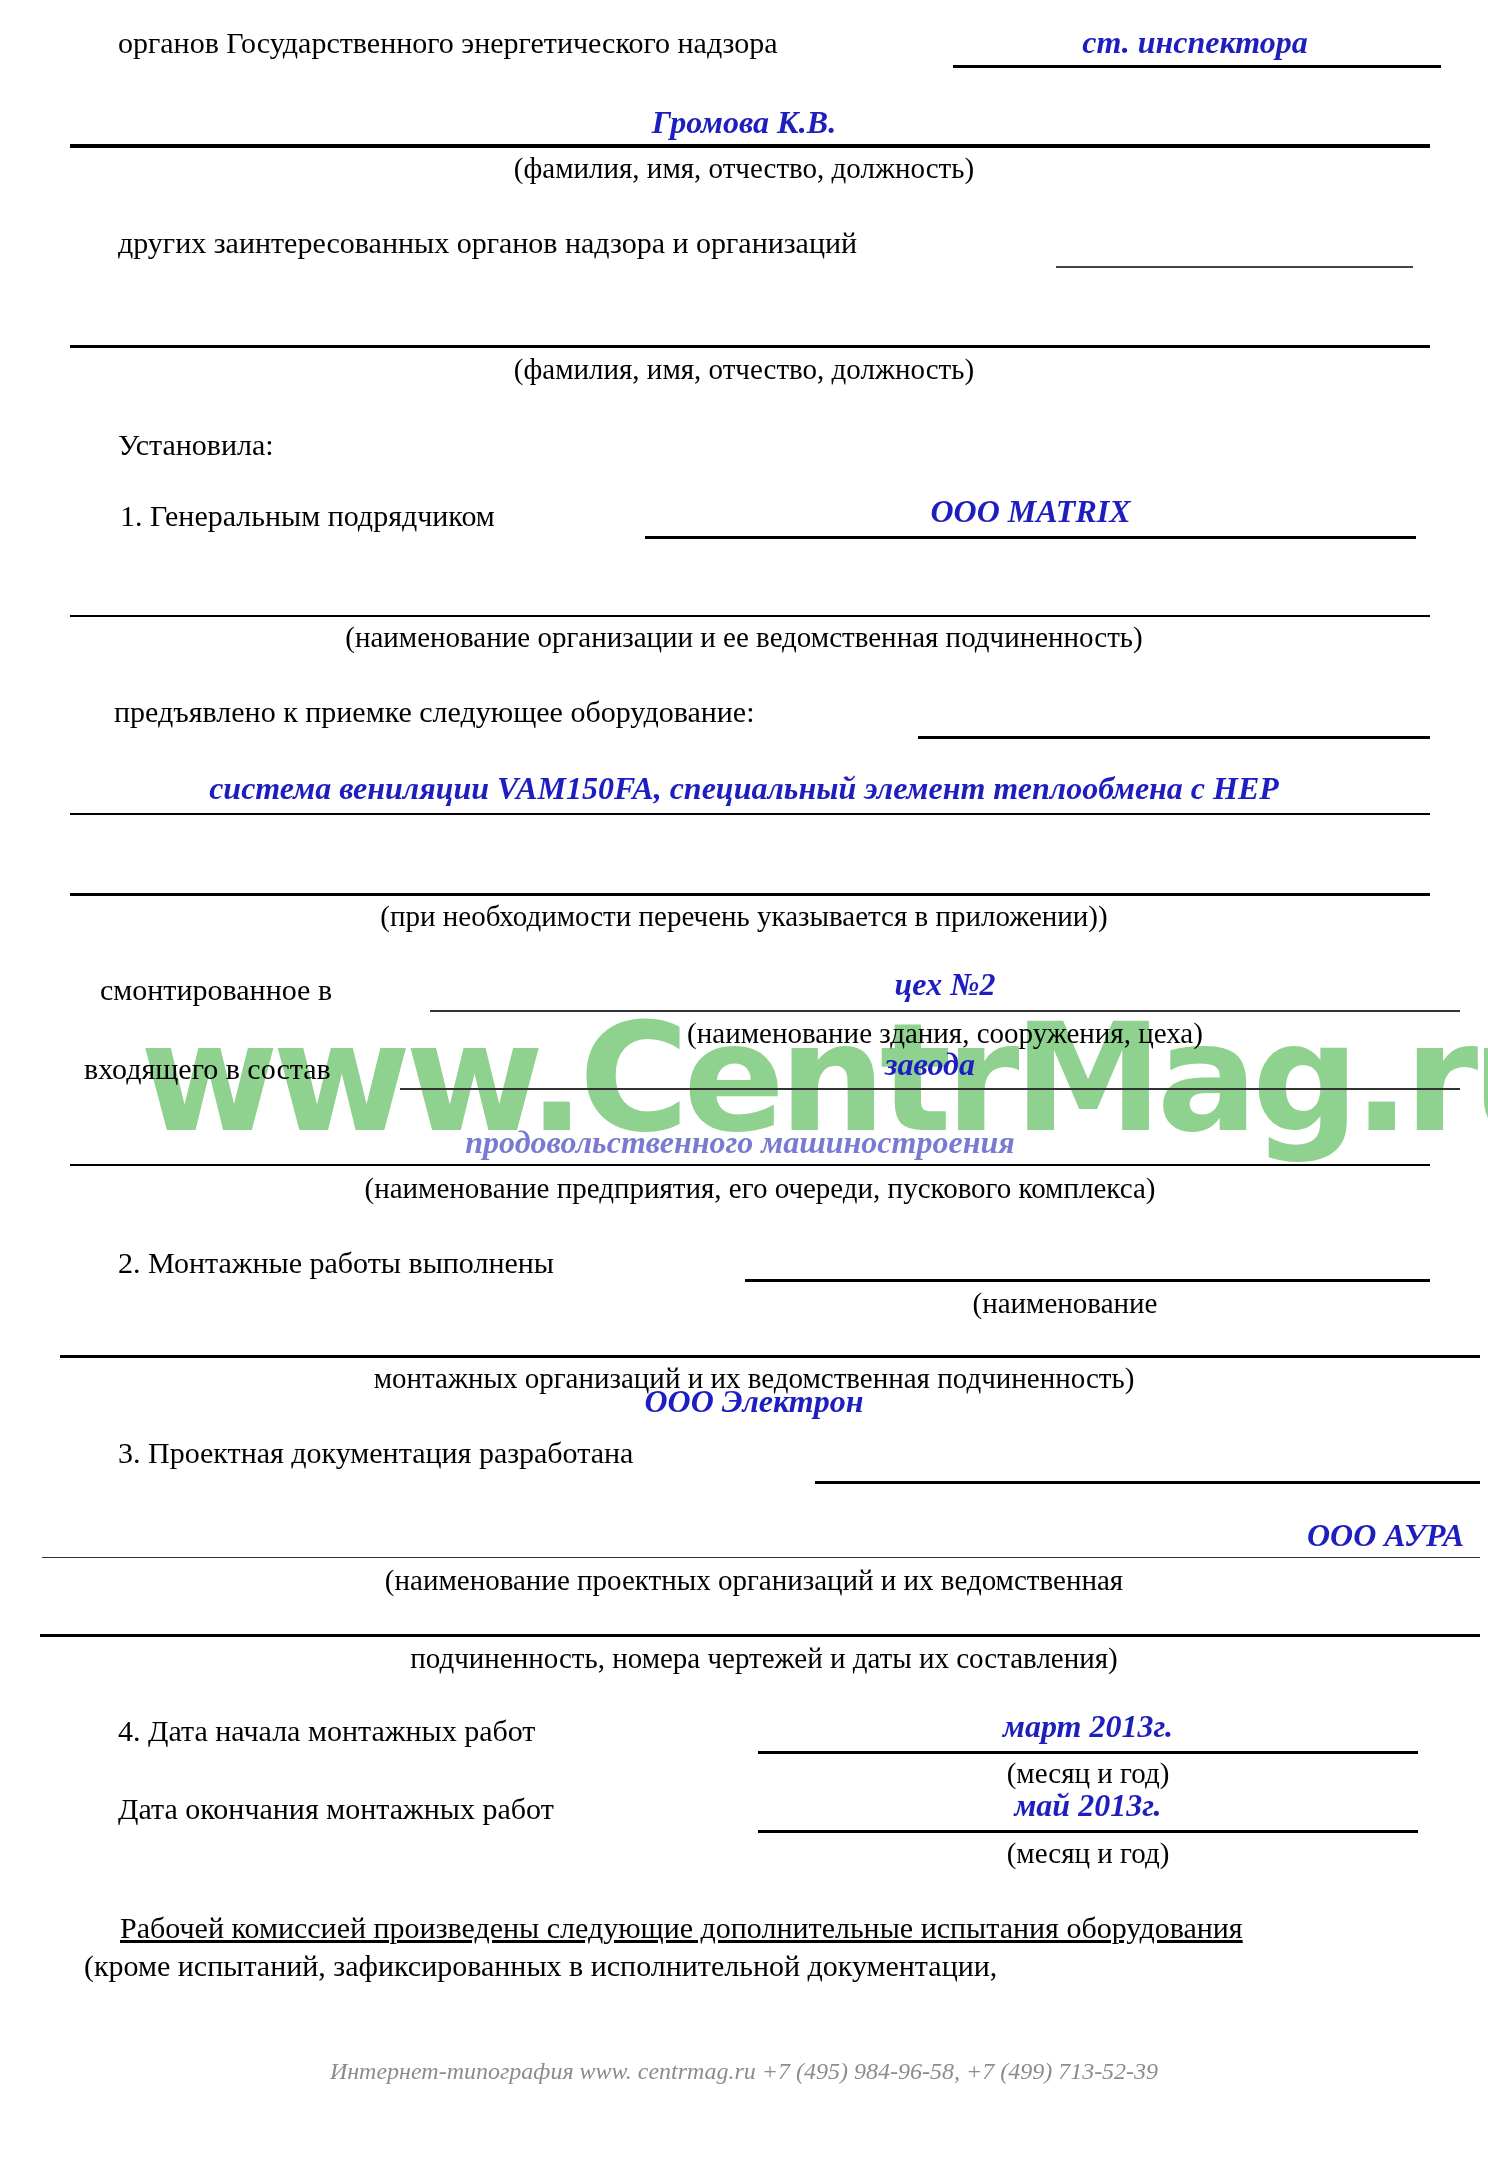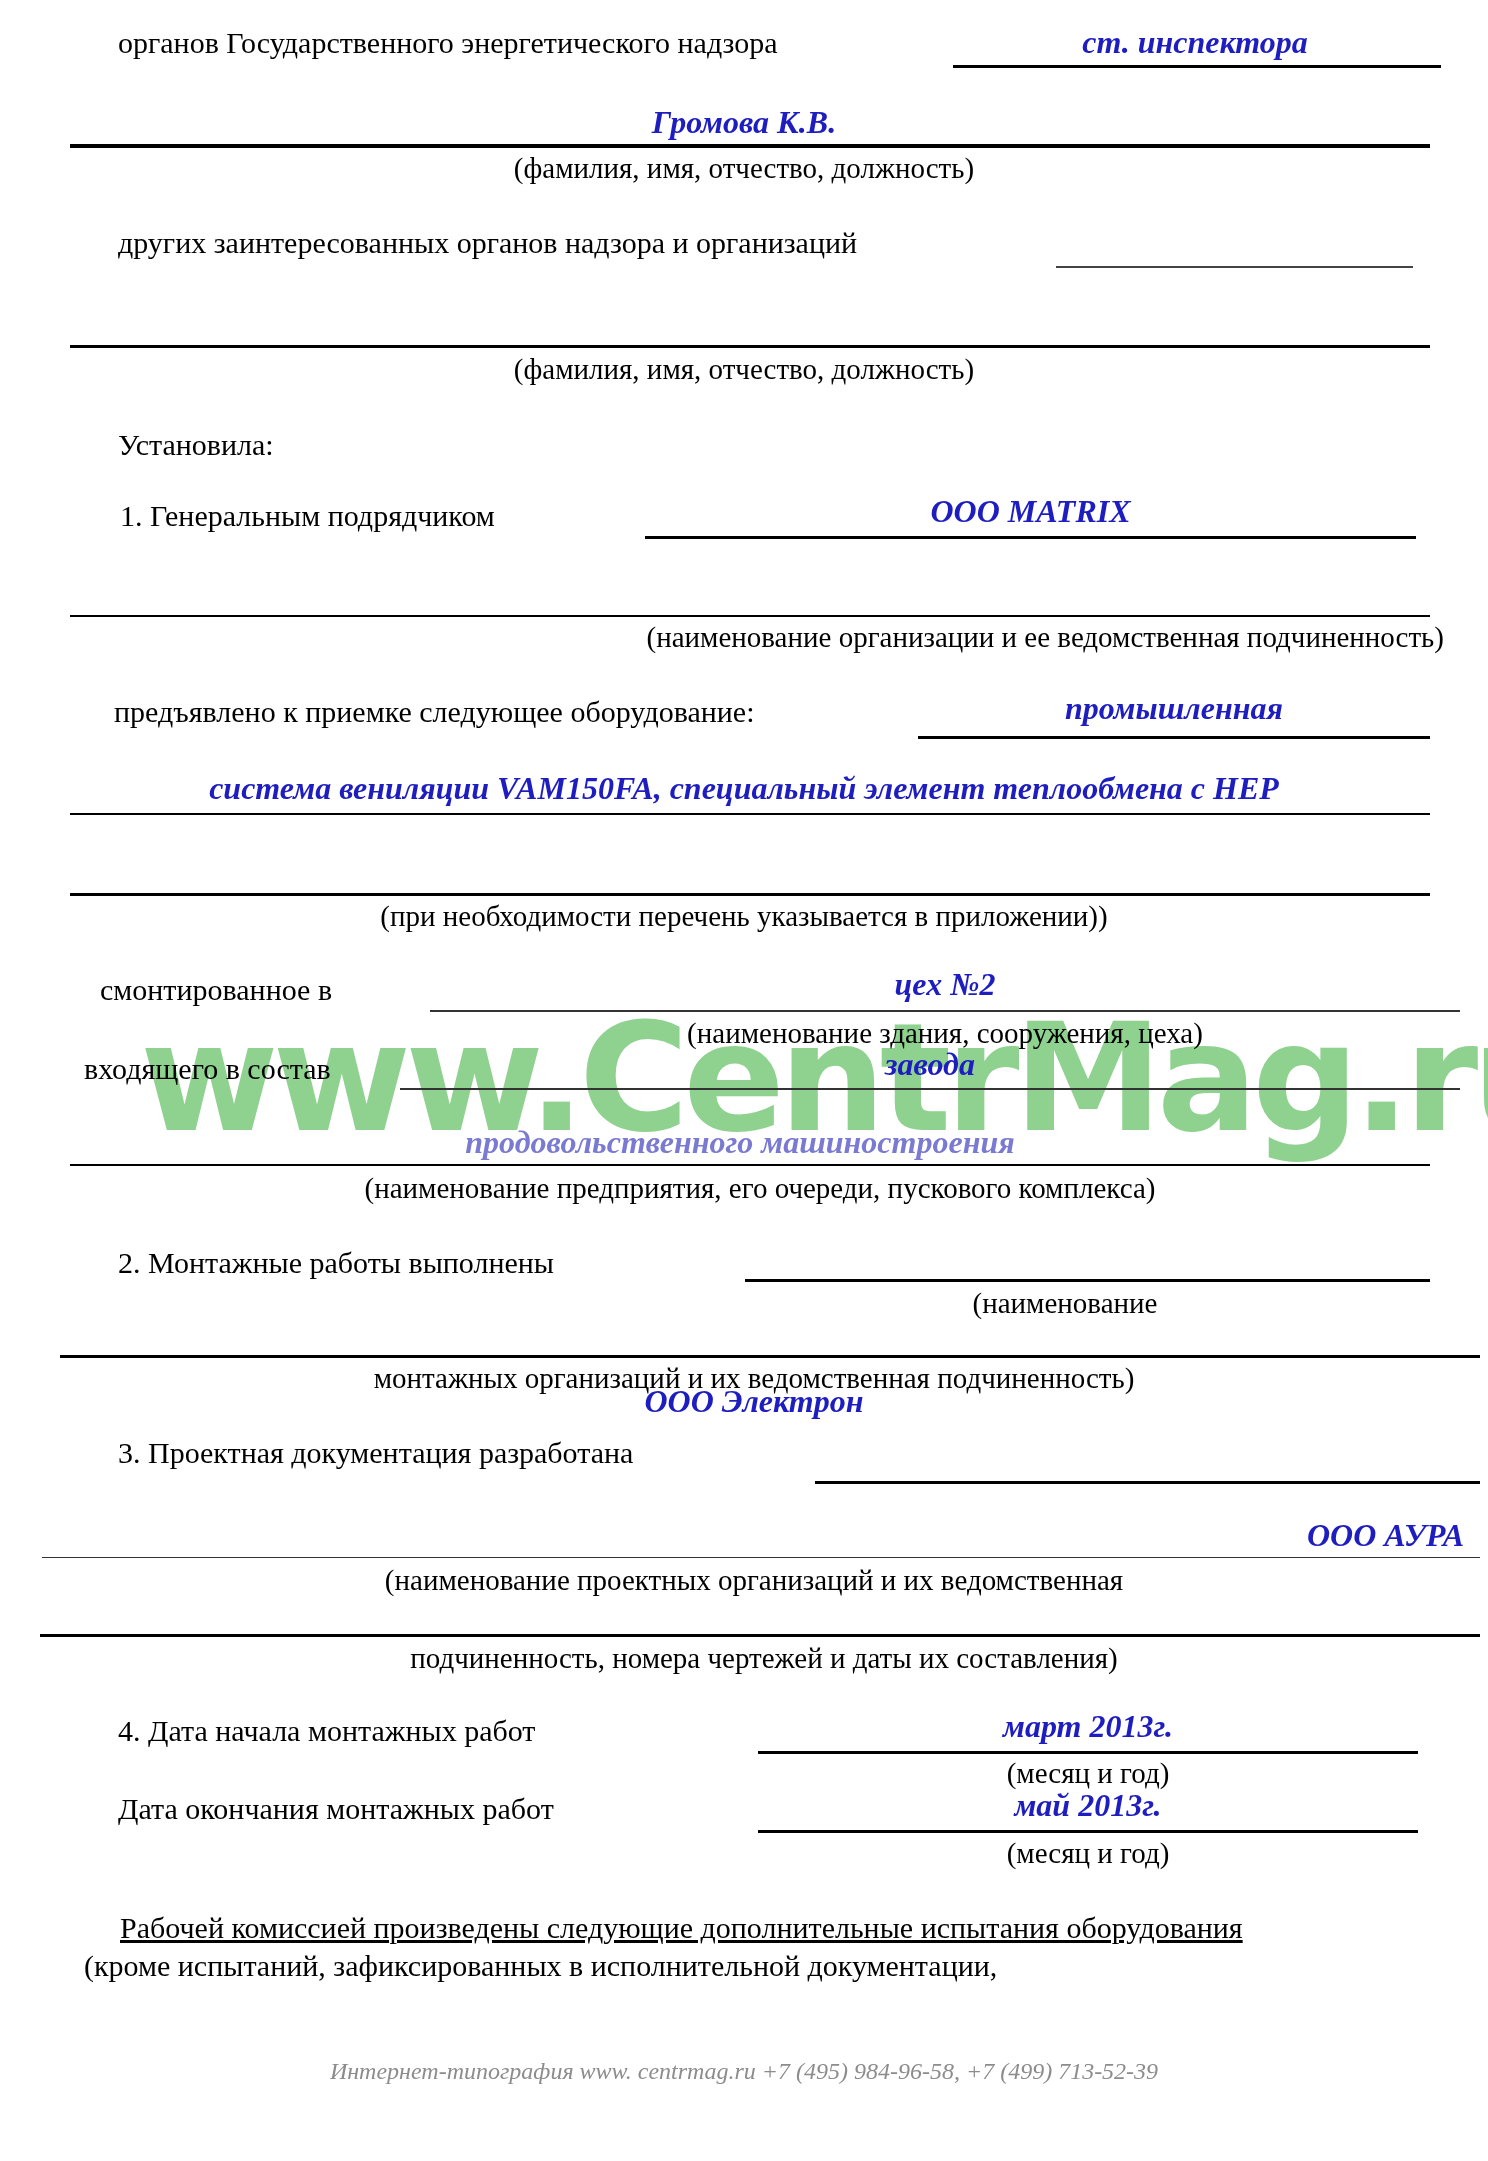--- a/index.html
+++ b/index.html
@@ -62,24 +62,23 @@
 
   <div class="rule" style="left:70px; top:345px; width:1360px; height:3px;"></div>
   <div class="cap" style="left:44px; top:353px; width:1400px;">(фамилия, имя, отчество, должность)</div>
 
   <div class="t" style="left:118px; top:428px;">Установила:</div>
 
   <div class="t" style="left:120px; top:499px;">1. Генеральным подрядчиком</div>
   <div class="val" style="left:645px; top:493px; width:771px;">ООО MATRIX</div>
   <div class="rule" style="left:645px; top:536px; width:771px; height:3px;"></div>
   <div class="rule" style="left:70px; top:615px; width:1360px; height:2px;"></div>
-  <div class="cap" style="left:44px; top:621px; width:1400px;text-align:right;">(наименование организации и ее ведомственная подчиненность)</div>
+  <div class="cap" style="left:44px; top:621px; width:1400px;">(наименование организации и ее ведомственная подчиненность)</div>
 
   <div class="t" style="left:82px; top:695px;margin-left:32px;">предъявлено к приемке следующее оборудование:</div>
-  <div class="val" style="left:918px; top:690px; width:512px;">промышленная</div>
   <div class="rule" style="left:918px; top:736px; width:512px; height:3px;"></div>
   <div class="val" style="left:44px; top:770px; width:1400px;">система вениляции VAM150FA, специальный элемент теплообмена с HEP</div>
   <div class="rule" style="left:70px; top:813px; width:1360px; height:2px;"></div>
   <div class="rule" style="left:70px; top:893px; width:1360px; height:3px;"></div>
   <div class="cap" style="left:44px; top:900px; width:1400px;">(при необходимости перечень указывается в приложении))</div>
 
   <div class="t" style="left:100px; top:973px;text-align:center;">смонтированное в</div>
   <div class="val" style="left:430px; top:966px; width:1030px;">цех №2</div>
   <div class="rule" style="left:430px; top:1010px; width:1030px; height:2px; background:#333;"></div>
   <div class="cap" style="left:430px; top:1017px; width:1030px;">(наименование здания, сооружения, цеха)</div>

